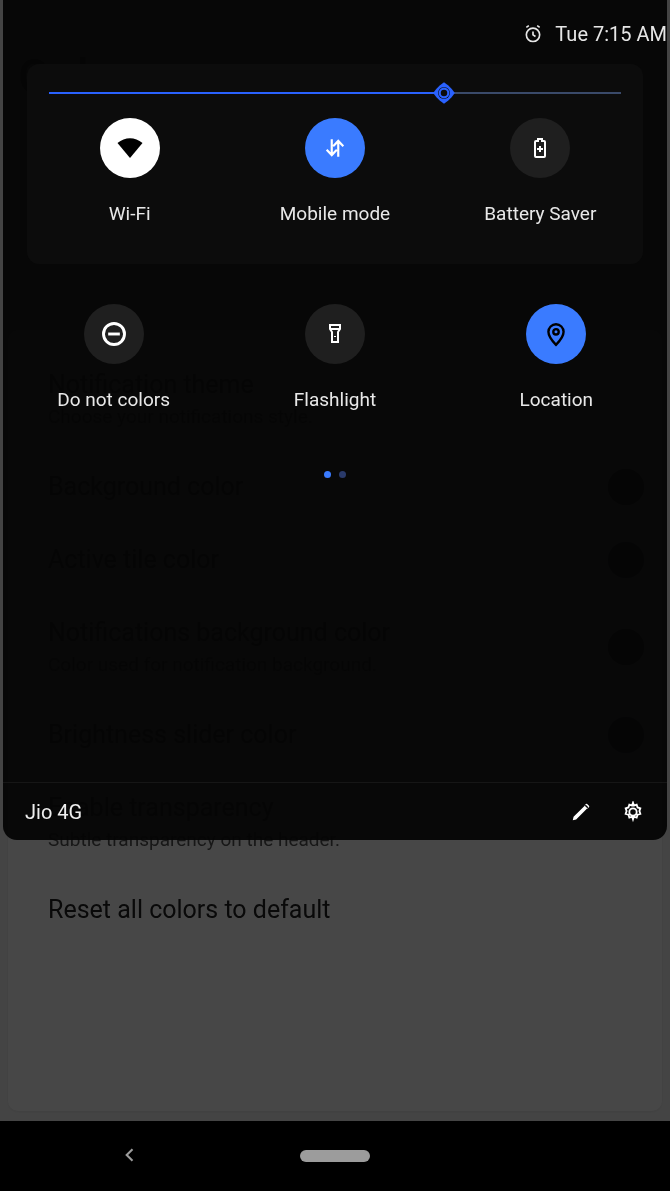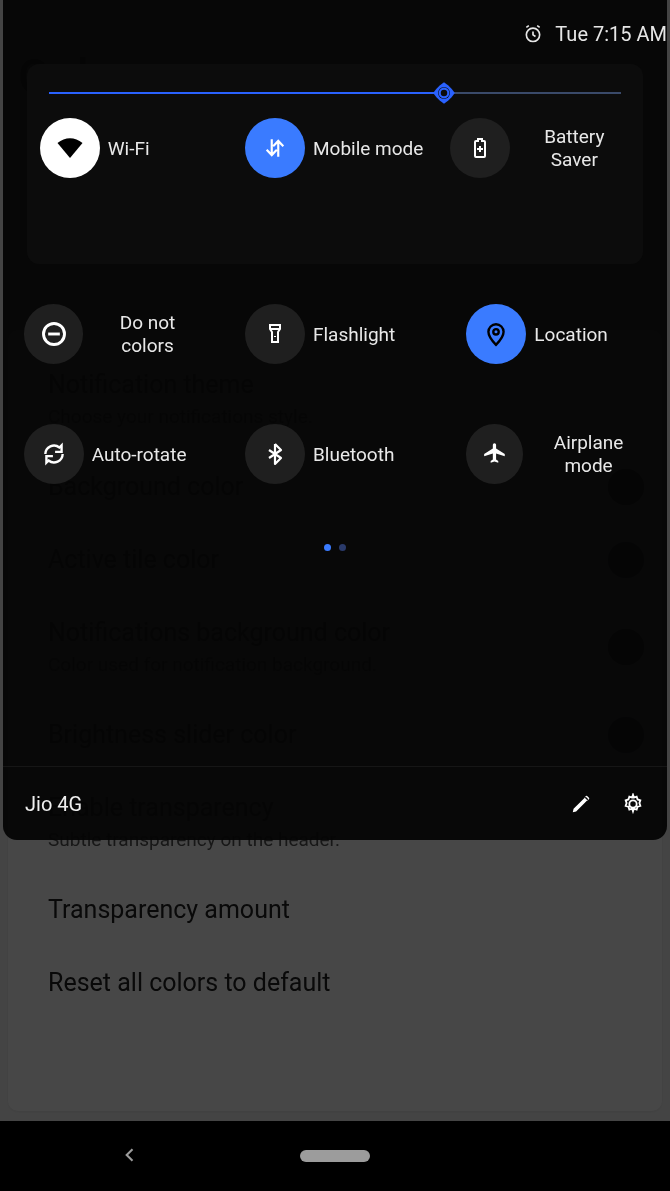--- a/index.html
+++ b/index.html
@@ -32,34 +32,34 @@
   .alarm-row { display: flex; align-items: center; justify-content: flex-end; gap: 12px; color: #e6e6e6; font-size: 20px; padding: 22px 0 12px; }
   .alarm-ic { width: 20px; height: 20px; }
 
   .qs-card { margin: 6px 24px 0 24px; height: 200px; background: #0c0c0c; border-radius: 12px; padding: 12px 0 8px; }
   .slider-wrap { position: relative; height: 34px; margin: 0 22px 8px 22px; }
   .track { position: absolute; top: 16px; left: 0; right: 0; height: 2px; background: #3a4a6a; }
   .track-fill { position: absolute; top: 16px; left: 0; height: 2px; background: #2a62ff; width: 69%; }
   .thumb { position: absolute; top: 4px; left: calc(69% - 13px); width: 26px; height: 26px; }
 
   .row3 { display: flex; justify-content: space-around; align-items: center; }
-  .tile { display: flex; flex-direction: row; align-items: center; gap: 8px; width: 180px; }
+  .tile { display: flex; flex-direction: column; align-items: center; gap: 24px; width: 180px; }
   .tile-btn { width: 60px; height: 60px; border-radius: 50%; display: flex; align-items: center; justify-content: center; background: #1f1f1f; color: #fff; }
   .tile-btn.active { background: #3a7bff; color: #fff; }
   .tile-btn.white { background: #fff; color: #000; }
   .tile-label { color: #e8e8e8; font-size: 19px; text-align: center; }
 
   .qs-body { margin-top: 40px; }
   .qs-body .row3 { margin-bottom: 60px; }
 
   .dots { display: flex; justify-content: center; gap: 8px; margin-top: 2px; }
   .dot { width: 7px; height: 7px; border-radius: 50%; background: #2a3a6a; }
   .dot.active { background: #3a7bff; }
 
-  .footer { position: absolute; left: 0; right: 0; bottom: 0; height: 74px; display: flex; align-items: center; justify-content: space-between; padding: 0 22px; border-top: 1px solid rgba(255,255,255,0.06); color: #eee; font-size: 20px; }
+  .footer { position: absolute; left: 0; right: 0; bottom: 0; height: 58px; display: flex; align-items: center; justify-content: space-between; padding: 0 22px; border-top: 1px solid rgba(255,255,255,0.06); color: #eee; font-size: 20px; }
   .footer-icons { display: flex; align-items: center; gap: 28px; }
   .foot-ic { width: 24px; height: 24px; display:flex; align-items:center; justify-content:center; }
 
   
   .navbar { position: absolute; bottom: 0; left: 0; right: 0; height: 70px; background: #000; display: flex; align-items: center; justify-content: center; }
   .nav-back { position: absolute; left: 120px; top: 24px; }
   .nav-pill { width: 70px; height: 12px; border-radius: 6px; background: #9c9c9c; }
 
   svg { display: block; }
 </style>
@@ -88,23 +88,20 @@
         <div class="bg-item-s">Color used for notification background.</div>
         <span class="bg-dot"></span>
       </div>
       <div class="bg-item rel">
         <div class="bg-item-t">Brightness slider color</div>
         <span class="bg-dot blue"></span>
       </div>
       <div class="bg-item">
         <div class="bg-item-t">Enable transparency</div>
         <div class="bg-item-s">Subtle transparency on the header.</div>
-      </div>
-      <div class="bg-item">
-        <div class="bg-item-t">Transparency amount</div>
       </div>
       <div class="bg-item">
         <div class="bg-item-t">Reset all colors to default</div>
       </div>
     </div>
   </div>
 
   <div class="scrim"></div>
 
   <div class="panel">
@@ -175,46 +172,20 @@
           <div class="tile-label">Flashlight</div>
         </div>
         <div class="tile">
           <div class="tile-btn active">
             <svg width="26" height="26" viewBox="0 0 24 24">
                 <path fill="none" stroke="#000" stroke-width="2.2" d="M12 22s7-7 7-12a7 7 0 0 0-14 0c0 5 7 12 7 12Z"></path>
                 <circle cx="12" cy="10" r="2.5" fill="none" stroke="#000" stroke-width="2.2"></circle>
               </svg>
           </div>
           <div class="tile-label">Location</div>
-        </div>
-      </div>
-      <div class="row3">
-        <div class="tile">
-          <div class="tile-btn">
-            <svg width="26" height="26" viewBox="0 0 24 24">
-                <path fill="none" stroke="#fff" stroke-width="2.2" d="M4 12a8 8 0 0 1 13-6l2-2v6h-6 M20 12a8 8 0 0 1-13 6l-2 2v-6h6"></path>
-              </svg>
-          </div>
-          <div class="tile-label">Auto-rotate</div>
-        </div>
-        <div class="tile">
-          <div class="tile-btn">
-            <svg width="24" height="24" viewBox="0 0 24 24">
-                <path fill="none" stroke="#fff" stroke-width="2.2" stroke-linejoin="round" d="M12 2v20l6-6-12-8m0 8 12-8-6-6"></path>
-              </svg>
-          </div>
-          <div class="tile-label">Bluetooth</div>
-        </div>
-        <div class="tile">
-          <div class="tile-btn">
-            <svg width="26" height="26" viewBox="0 0 24 24">
-                <path fill="#fff" d="M21 14v-2l-8-5V3.5a1.5 1.5 0 0 0-3 0V7l-8 5v2l8-2.5V17l-2 1.5V20l3.5-1 3.5 1v-1.5L13 17v-5.5Z"></path>
-              </svg>
-          </div>
-          <div class="tile-label">Airplane mode</div>
         </div>
       </div>
       <div class="dots">
         <span class="dot active"></span>
         <span class="dot"></span>
       </div>
     </div>
 
     <div class="footer">
       <span>Jio 4G</span>

